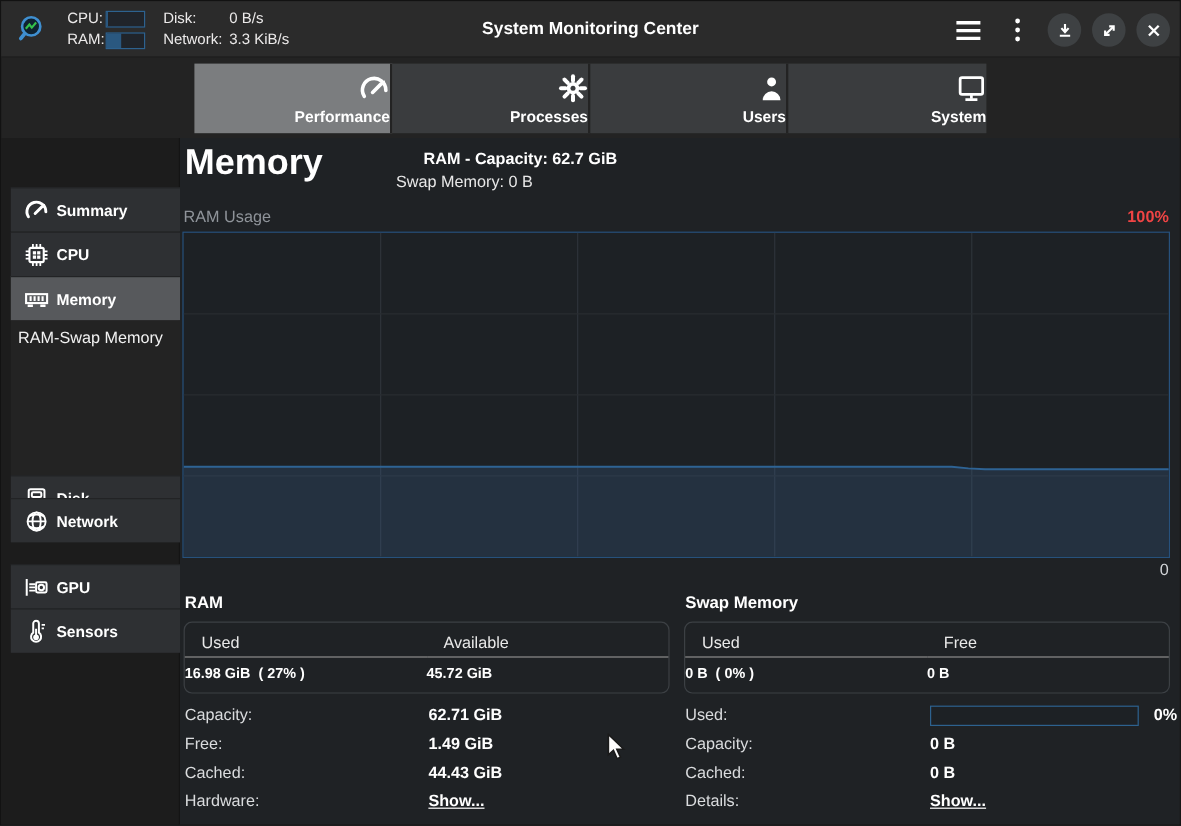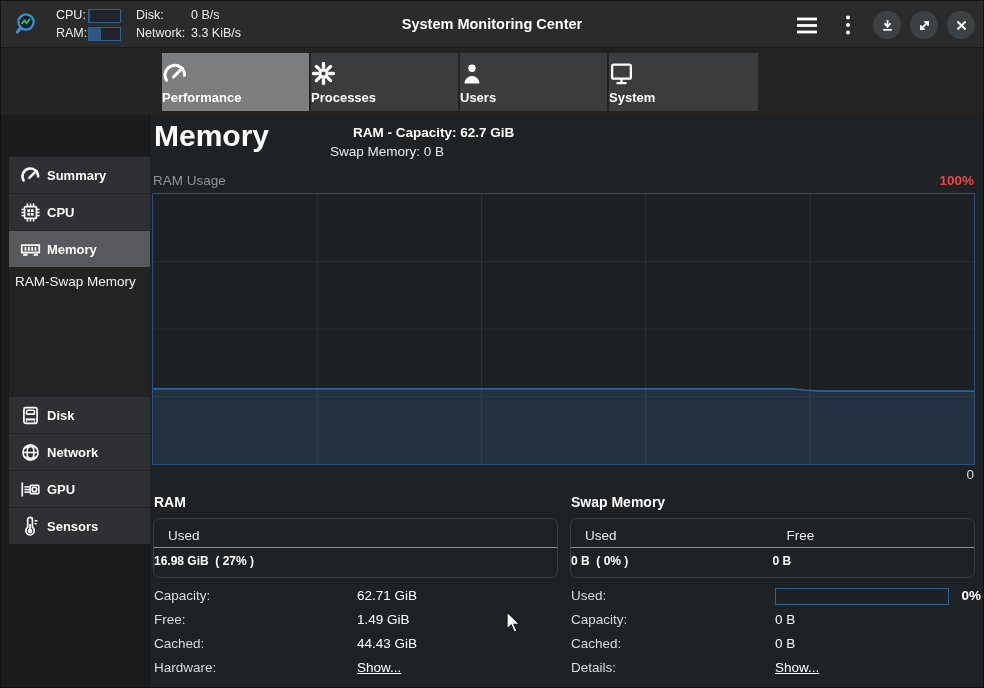--- a/index.html
+++ b/index.html
@@ -16,21 +16,21 @@
   .appicon { position:absolute; left:13px; top:10px; width:27px; height:27px; }
   .tb-label { position:absolute; font-size:12.5px; color:#eceaea; }
   .mini-graph { position:absolute; width:33px; height:14px; border:1px solid #2d628f; background:#20242a; }
   .mini-fill { position:absolute; left:0; bottom:0; top:0; background:#2d628f; opacity:.85; }
   .tb-title { position:absolute; left:0; right:0; top:15px; text-align:center; font-weight:bold; font-size:14.5px; color:#ffffff; }
   .tb-iconbtn { position:absolute; top:13px; width:24px; height:22px; display:flex; align-items:center; justify-content:center; cursor:pointer; }
   .circ-btn { position:absolute; top:10px; width:28px; height:28px; border-radius:50%; background:#3e4143; display:flex; align-items:center; justify-content:center; cursor:pointer; }
 
   
   .tabs { position:absolute; left:162px; top:53px; height:58px; display:flex; }
-  .tab { width:149px; height:58px; background:#3a3c3e; border-right:2px solid #232323; display:flex; flex-direction:column; align-items:flex-start; justify-content:flex-start; padding-top:7px; cursor:pointer; }
+  .tab { width:165px; height:58px; background:#3a3c3e; border-right:2px solid #232323; display:flex; flex-direction:column; align-items:flex-end; justify-content:flex-start; padding-top:7px; cursor:pointer; }
   .tab:last-child { border-right:none; }
   .tab.selected { background:#7b7d7f; }
   .tab .t-icon { height:27px; display:flex; align-items:center; }
   .tab .t-label { font-weight:bold; font-size:13px; color:#ffffff; margin-top:3px; }
 
   
   .sidebar { position:absolute; left:1px; top:115px; width:149px; bottom:1px; background:#1c1c1c; border-right:1px solid #141414; }
   .side-item { position:absolute; left:8px; width:141px; height:37px; background:#2e3033; display:flex; align-items:center; padding-left:11px; gap:6px; cursor:pointer; border-top:1px solid #222325; }
   .side-item.selected { background:#57595c; }
   .side-item .s-label { font-weight:bold; font-size:13px; color:#ffffff; }
@@ -47,21 +47,21 @@
   .chart-box { position:absolute; left:2px; top:78px; width:823px; height:272px; background:#1d2125; border:1px solid #27517c; }
   .chart-min { position:absolute; right:9px; top:352px; font-size:13.5px; color:#d2d5d8; }
 
   .sec-title { position:absolute; top:379px; font-size:14px; font-weight:bold; color:#ffffff; }
   .stat-box { position:absolute; top:403px; width:405px; height:60px; border:1px solid #3c4044; border-radius:7px; display:flex; }
   .stat-cell { flex:1; display:flex; flex-direction:column; padding-top:9px; }
   .stat-head { font-size:13.5px; color:#e9e9e9; border-bottom:1px solid #8d8d8d; padding:0 14px 4px 14px; }
   .stat-val { font-size:12px; font-weight:bold; color:#ffffff; margin-top:6px; white-space:pre; }
 
   .drow-label { position:absolute; font-size:13.5px; color:#dadcde; }
-  .drow-val { position:absolute; font-size:13.5px; font-weight:normal; color:#ffffff; white-space:pre; }
+  .drow-val { position:absolute; font-size:13.5px; font-weight:bold; color:#ffffff; white-space:pre; }
   .link { text-decoration:underline; cursor:pointer; }
   .pbar { position:absolute; left:625px; top:473px; width:174px; height:17px; border:1px solid #2d628f; background:#1d2125; }
   .pbar-pct { position:absolute; top:473px; right:2px; font-size:13.5px; font-weight:bold; color:#ffffff; }
 
   .cursor { position:absolute; left:505px; top:611px; pointer-events:none; z-index:99; }
   svg { display:block; }
 </style>
 </head>
 <body>
 
@@ -243,21 +243,21 @@
         <svg viewBox="0 0 24 24" width="21" height="21" fill="none" stroke="#fff" stroke-width="1.9">
           <rect x="4.5" y="3" width="15" height="18" rx="1.8"></rect>
           <rect x="7.5" y="6" width="9" height="4.5" rx="1.2"></rect>
           <line x1="6.5" y1="16.5" x2="17.5" y2="16.5" stroke-width="2.4"></line>
           <circle cx="7.5" cy="19.2" r="0.9" fill="#fff" stroke="none"></circle>
           <circle cx="16.5" cy="19.2" r="0.9" fill="#fff" stroke="none"></circle>
         </svg>
       </span>
       <span class="s-label">Disk</span>
     </div>
-    <div class="side-item" style="top:318px;">
+    <div class="side-item" style="top:300px;">
       <span>
         <svg viewBox="0 0 24 24" width="21" height="21" fill="none" stroke="#fff" stroke-width="1.8">
           <circle cx="12" cy="12" r="8.6"></circle>
           <ellipse cx="12" cy="12" rx="3.9" ry="8.6"></ellipse>
           <line x1="3.4" y1="12" x2="20.6" y2="12"></line>
           <path d="M4.6 7.2 a13 9 0 0 1 14.8 0"></path>
           <path d="M4.6 16.8 a13 9 0 0 0 14.8 0"></path>
         </svg>
       </span>
       <span class="s-label">Network</span>
@@ -313,20 +313,24 @@
         </svg>
     </div>
     <div class="chart-min">0</div>
 
     <div class="sec-title" style="left:4px;">RAM</div>
     <div class="stat-box" style="left:3px;">
       <div class="stat-cell">
         <span class="stat-head">Used</span>
         <span class="stat-val">16.98 GiB  ( 27% )</span>
       </div>
+      <div class="stat-cell">
+        <span class="stat-head">Available</span>
+        <span class="stat-val">45.72 GiB</span>
+      </div>
     </div>
     <span class="drow-label" style="left:4px; top:473px;">Capacity:</span>
     <span class="drow-val" style="left:207px; top:473px;">62.71 GiB</span>
     <span class="drow-label" style="left:4px; top:497px;">Free:</span>
     <span class="drow-val" style="left:207px; top:497px;">1.49 GiB</span>
     <span class="drow-label" style="left:4px; top:521px;">Cached:</span>
     <span class="drow-val" style="left:207px; top:521px;">44.43 GiB</span>
     <span class="drow-label" style="left:4px; top:545px;">Hardware:</span>
     <span class="drow-val link" style="left:207px; top:545px;">Show...</span>
 

